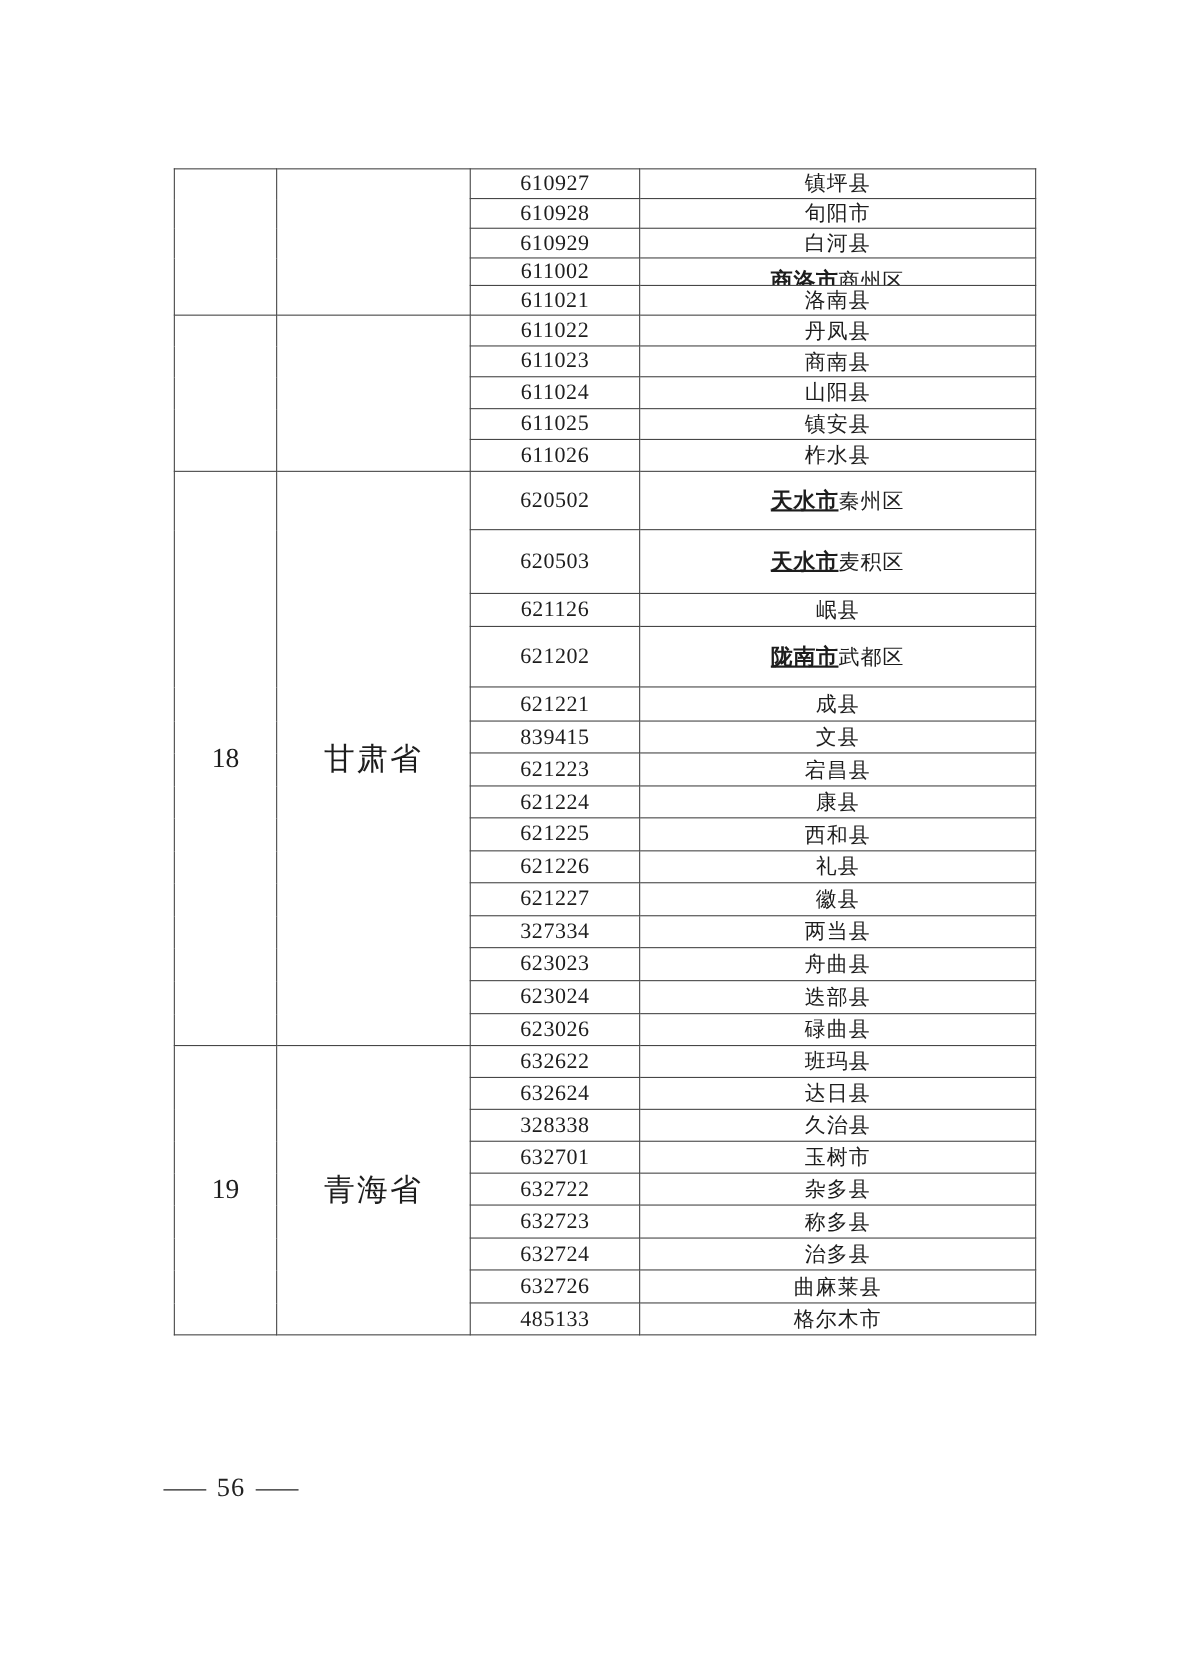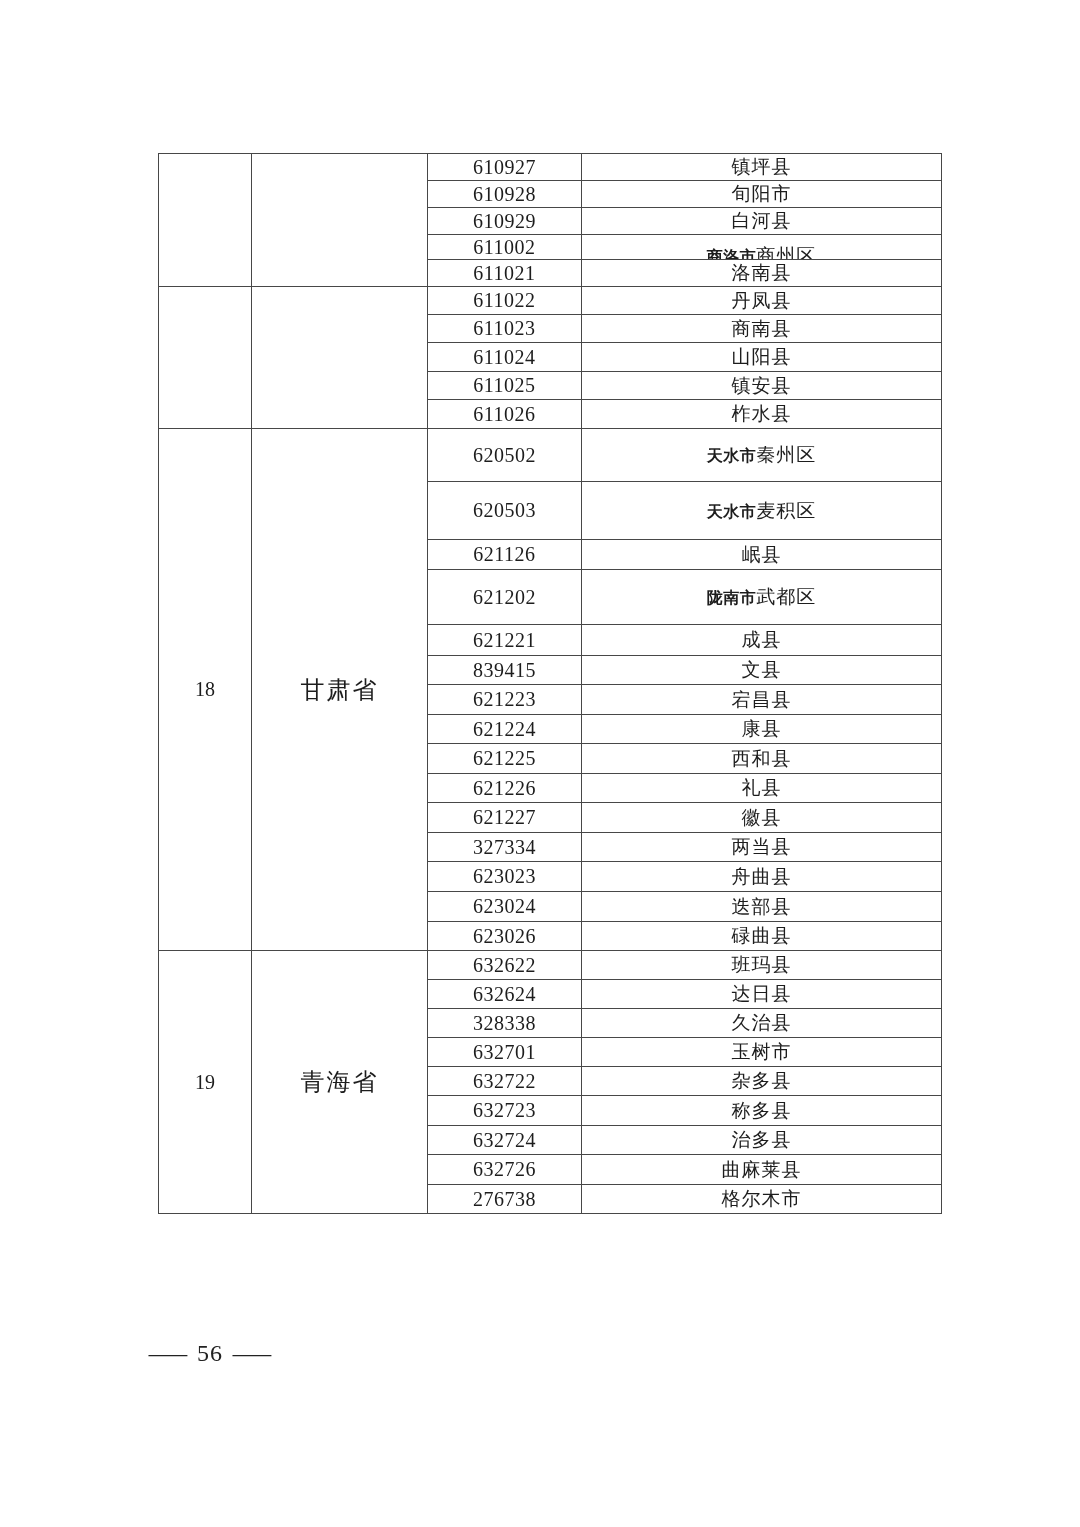--- a/index.html
+++ b/index.html
@@ -10,28 +10,28 @@
   }
   .doc-table{
     position:absolute;left:158px;top:153px;
     border-collapse:collapse;table-layout:fixed;width:779px;padding-left:31px;
   }
   .doc-table td{
     border:1px solid #474747;padding:0;margin:0;
     text-align:center;vertical-align:middle;
     font-family:"Liberation Serif","DejaVu Serif",serif;
   }
-  .c-idx{font-size:20px;width:92px;}
-  .c-prov{font-size:24px;letter-spacing:2px;width:175px;}
+  .c-idx{font-size:25px;width:92px;}
+  .c-prov{font-size:28px;letter-spacing:2px;width:175px;}
   .c-code{font-size:20px;letter-spacing:0.5px;width:153px;}
   .c-name{font-size:19px;letter-spacing:1px;width:359px;}
   .pfx{
     font-weight:700;
     font-family:"Liberation Sans","DejaVu Sans",sans-serif;
-    font-size:16px;letter-spacing:0.5px;
+    font-size:20px;letter-spacing:0.5px;text-decoration:underline;
   }
   
   .h25{height:25px}.h26{height:26px}.h28{height:28px}.h29{height:29px}
   .h30{height:30px}.h31{height:31px}.h53{height:53px}.h55{height:55px}.h58{height:58px}
   
   .clip-box{position:relative;height:24px;overflow:hidden;}
   .clip-text{
     position:absolute;left:0;right:0;top:11px;
     line-height:20px;text-align:center;white-space:nowrap;
   }
@@ -190,21 +190,21 @@
     </tr>
     <tr class="h29">
       <td class="c-code"><span>632724</span></td>
       <td class="c-name"><span>治多县</span></td>
     </tr>
     <tr class="h30">
       <td class="c-code"><span>632726</span></td>
       <td class="c-name"><span>曲麻莱县</span></td>
     </tr>
     <tr class="h29">
-      <td class="c-code"><span>276738</span></td>
+      <td class="c-code"><span>485133</span></td>
       <td class="c-name"><span>格尔木市</span></td>
     </tr>
   </tbody>
 </table>
 
 <div class="footer">
   <span class="dash">—</span>
   <span class="pagenum">56</span>
   <span class="dash">—</span>
 </div>

